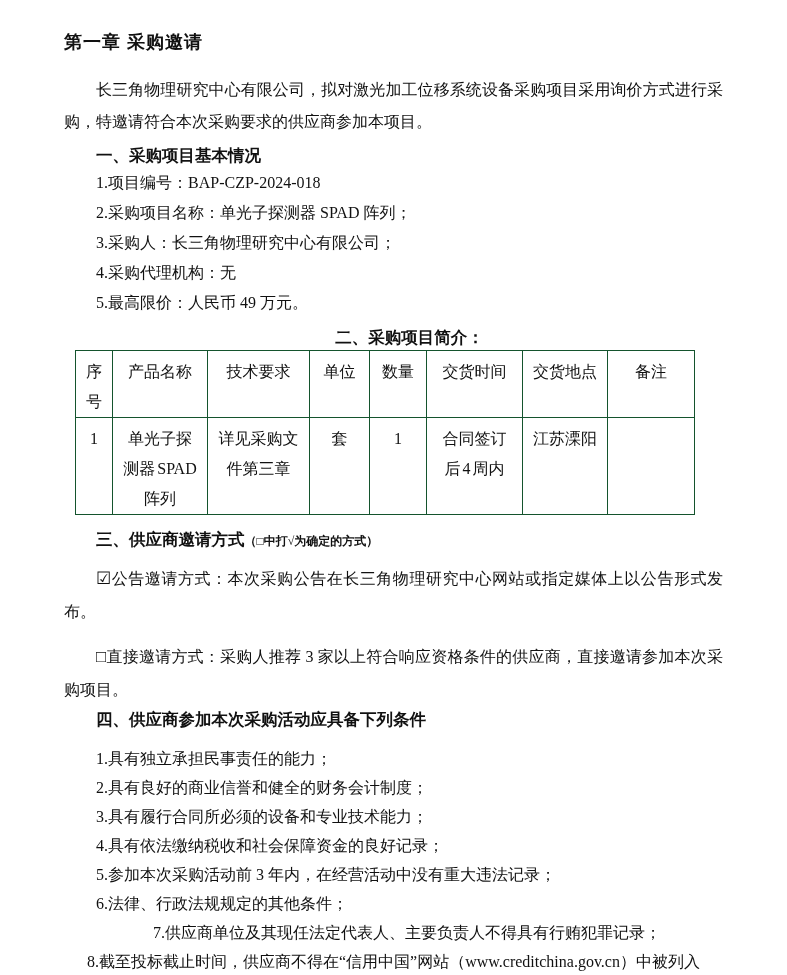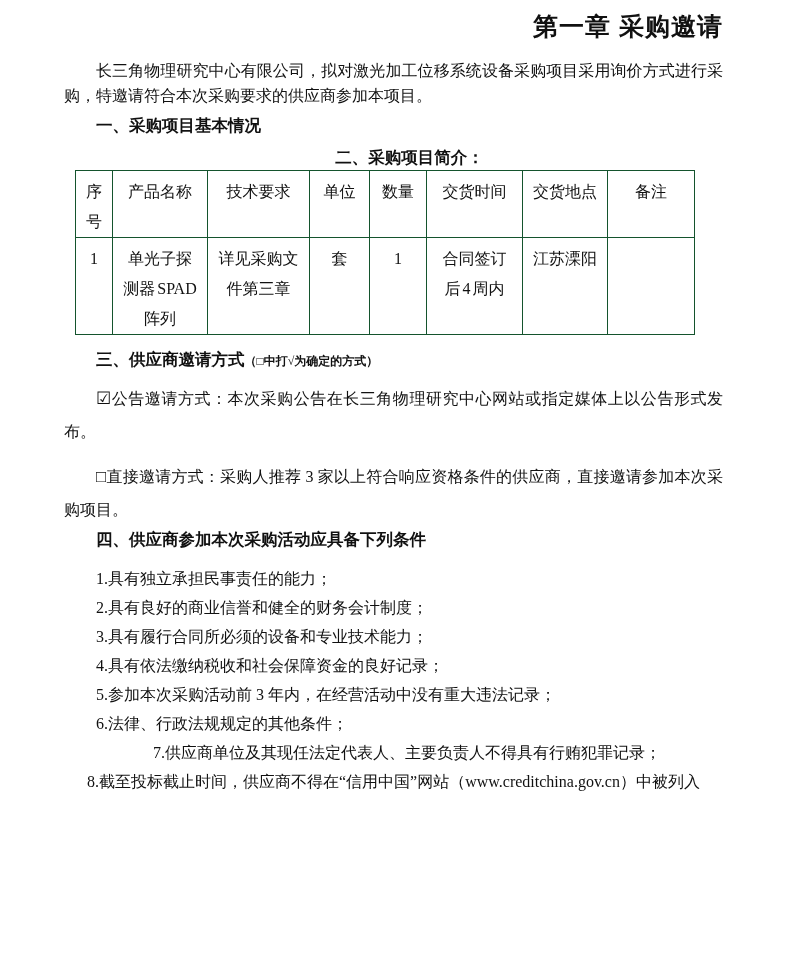--- a/index.html
+++ b/index.html
@@ -8,32 +8,32 @@
     width: 787px;
     height: 975px;
     overflow: hidden;
     color: #111;
     font-family: "Liberation Serif", "DejaVu Serif", serif;
     font-size: 16px;
   }
   .page { padding: 0 64px; }
 
   .doc-title {
-    margin-top: 8px;
-    text-align: right;
+    margin-top: 24px;
+    text-align: left;
     font-family: "Liberation Sans", "DejaVu Sans", sans-serif;
     font-weight: 700;
-    font-size: 25px;
+    font-size: 18px;
     line-height: 36px;
     letter-spacing: 1px;
   }
 
   .intro {
     margin-top: 14px;
-    line-height: 25px;
+    line-height: 32px;
     text-indent: 2em;
     text-align: justify;
   }
 
   .sec-h {
     margin: 4px 0 0 32px;
     font-family: "Liberation Sans", "DejaVu Sans", sans-serif;
     font-weight: 700;
     font-size: 16.5px;
     line-height: 26px;
@@ -87,20 +87,27 @@
 </head>
 <body>
 
 <div class="page">
 
   <h1 class="doc-title">第一章 采购邀请</h1>
 
   <p class="intro">长三角物理研究中心有限公司，拟对激光加工位移系统设备采购项目采用询价方式进行采购，特邀请符合本次采购要求的供应商参加本项目。</p>
 
   <h2 class="sec-h h1">一、采购项目基本情况</h2>
+  <ul class="plist plist1">
+    <li>1.项目编号：BAP-CZP-2024-018</li>
+    <li>2.采购项目名称：单光子探测器 SPAD 阵列；</li>
+    <li>3.采购人：长三角物理研究中心有限公司；</li>
+    <li>4.采购代理机构：无</li>
+    <li>5.最高限价：人民币 49 万元。</li>
+  </ul>
 
   <h2 class="sec-h h2">二、采购项目简介：</h2>
 
   <table class="ptable">
     <colgroup>
       <col style="width:37px">
         <col style="width:95px">
         <col style="width:102px">
         <col style="width:60px">
       <col style="width:57px">

